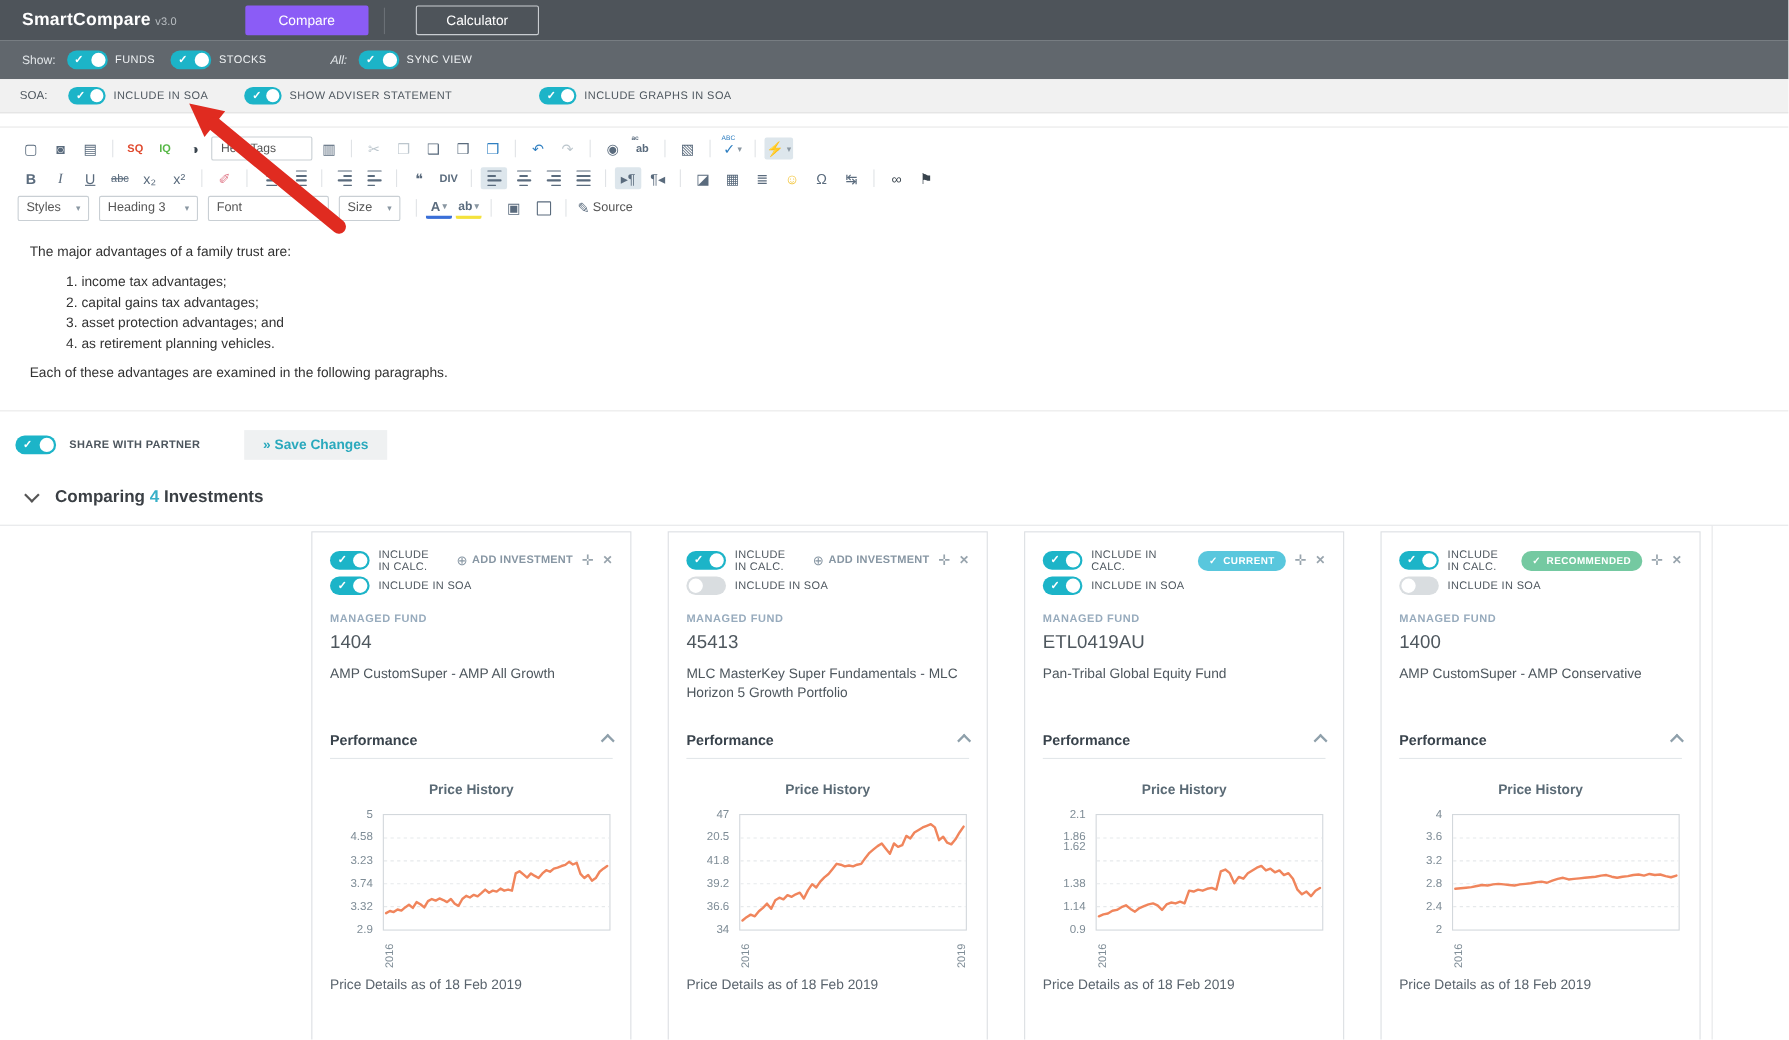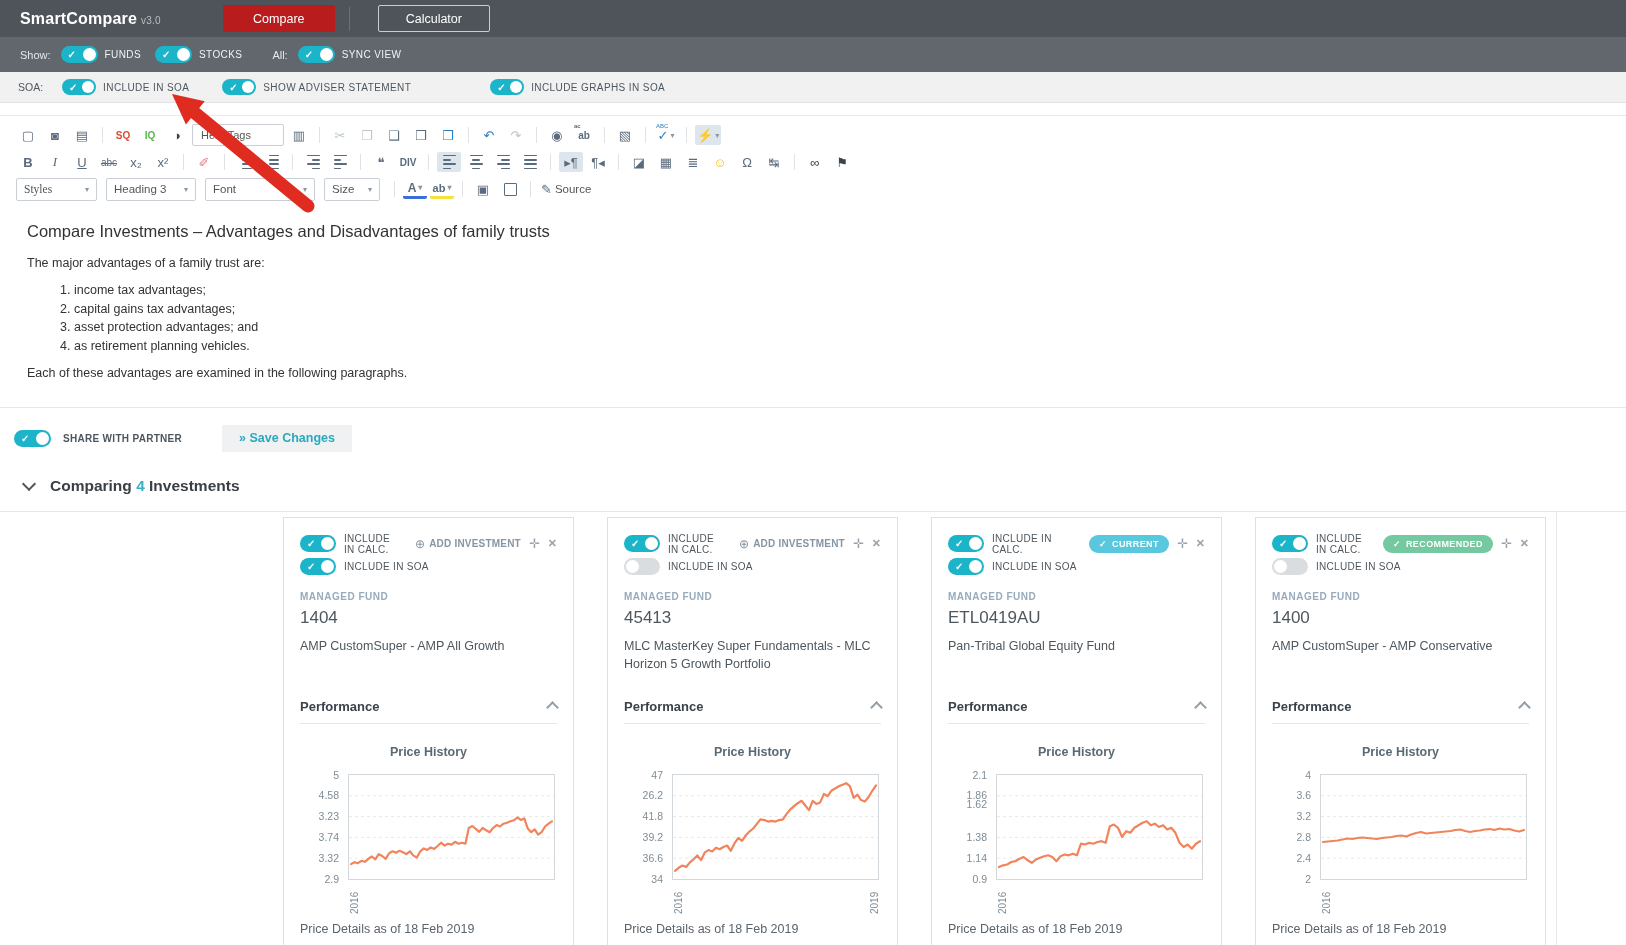--- a/index.html
+++ b/index.html
@@ -4,21 +4,21 @@
 <style>
   html,body{margin:0;padding:0;}
   body{width:1626px;height:945px;overflow:hidden;position:relative;background:#fff;
        font-family:"Liberation Sans",sans-serif;-webkit-font-smoothing:antialiased;}
   
   .topbar{height:37px;background:#4e545a;display:flex;align-items:center;padding:0 20px;}
   .brand{color:#fff;font-size:16px;font-weight:bold;letter-spacing:.2px;}
   .brand .ver{font-size:10px;font-weight:normal;color:#b9bec2;margin-left:4px;}
   .navbtn{height:27px;min-width:112px;display:flex;align-items:center;justify-content:center;
           font-size:12.5px;color:#fff;border-radius:2px;cursor:pointer;padding:0 10px;box-sizing:border-box;}
-  .navbtn.active{background:#b91c1c;margin-left:62px;}
+  .navbtn.active{background:#8b5cf6;margin-left:62px;}
   .navbtn.ghost{border:1px solid #c9cdd1;margin-left:28px;}
   .nav-div{width:1px;height:24px;background:#6a7076;margin-left:14px;}
   
   .bar2{height:35px;background:#61676d;display:flex;align-items:center;padding:0 20px;gap:10px;}
   .bar2 .blab{color:#e3e7ea;font-size:11px;}
   .tlabel{font-size:10px;color:#f0f3f5;letter-spacing:.4px;}
   
   .tgl{width:37px;height:17px;border-radius:9px;background:#1cb4c8;position:relative;display:inline-block;flex:none;cursor:pointer;}
   .tgl .chk{position:absolute;left:7px;top:2px;color:#fff;font-size:10px;font-weight:bold;line-height:13px;}
   .tgl .knob{position:absolute;right:2px;top:2px;width:13px;height:13px;border-radius:50%;background:#fff;}
@@ -137,21 +137,21 @@
       </span>
     <span class="tlabel">FUNDS</span>
   </span>
   <span class="titem" style="margin-left:4px;">
     <span class="tgl">
         <span class="chk">✓</span>
         <span class="knob"></span>
       </span>
     <span class="tlabel">STOCKS</span>
   </span>
-  <span class="blab" style="margin-left:20px;">All:</span>
+  <span class="blab" style="margin-left:48px;font-style:italic;">All:</span>
   <span class="titem">
     <span class="tgl">
         <span class="chk">✓</span>
         <span class="knob"></span>
       </span>
     <span class="tlabel">SYNC VIEW</span>
   </span>
 </div>
 
 <div class="soabar">
@@ -377,21 +377,21 @@
         </span>
         <span class="tsep"></span>
         <span class="ico c-dark">
           <span>∞</span>
         </span>
         <span class="ico c-dark">
           <span>⚑</span>
         </span>
       </div>
       <div class="tbrow">
-        <div class="tselect" style="width: 81px; font-family: Liberation Serif, serif;">
+        <div class="tselect" style="width: 65px;">
           <span>Styles</span>
           <i class="caret">▾</i>
         </div>
         <div class="tselect" style="width: 90px;">
           <span>Heading 3</span>
           <i class="caret">▾</i>
         </div>
         <div class="tselect" style="width: 110px;">
           <span>Font</span>
           <i class="caret">▾</i>
@@ -417,21 +417,20 @@
           <span class="boxicon"></span>
         </span>
         <span class="tsep"></span>
         <span class="ico">
           <span>✎</span>
           <span class="slabel">Source</span>
         </span>
       </div>
     </div>
   <div class="content">
-    <h3>Compare Investments – Advantages and Disadvantages of family trusts</h3>
     <p>The major advantages of a family trust are:</p>
     <ol>
         <li>income tax advantages;</li>
         <li>capital gains tax advantages;</li>
         <li>asset protection advantages; and</li>
         <li>as retirement planning vehicles.</li>
       </ol>
     <p class="outro">Each of these advantages are examined in the following paragraphs.</p>
   </div>
 </div>
@@ -533,21 +532,21 @@
       <div class="fcode">45413</div>
       <div class="fname">MLC MasterKey Super Fundamentals - MLC Horizon 5 Growth Portfolio</div>
       <div class="perf">
         <span>Performance</span>
         <i class="chev-up"></i>
       </div>
       <div class="ctitle">Price History</div>
       <div class="chartwrap">
         <div class="ylabels">
           <span style="top: -5px;">47</span>
-          <span style="top: 15.8px;">26.2</span>
+          <span style="top: 15.8px;">20.5</span>
           <span style="top: 36.6px;">41.8</span>
           <span style="top: 57.4px;">39.2</span>
           <span style="top: 78.2px;">36.6</span>
           <span style="top: 99px;">34</span>
         </div>
         <div class="plot"><svg width="205" height="104" viewBox="0 0 205 104">
             <line x1="0" x2="205" y1="20.8" y2="20.8" class="grid"></line>
             <line x1="0" x2="205" y1="41.6" y2="41.6" class="grid"></line>
             <line x1="0" x2="205" y1="62.400000000000006" y2="62.400000000000006" class="grid"></line>
             <line x1="0" x2="205" y1="83.2" y2="83.2" class="grid"></line>

